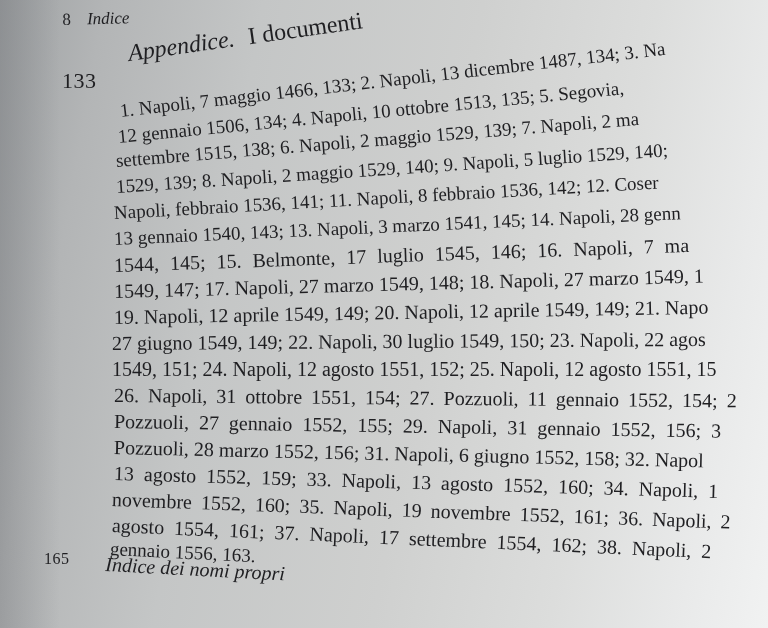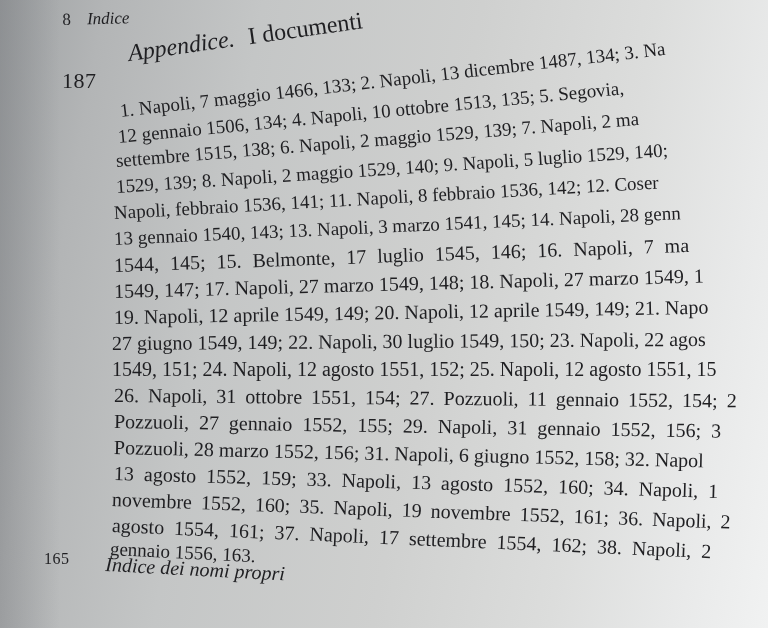--- a/index.html
+++ b/index.html
@@ -79,21 +79,21 @@
 <body>
 
 <div class="page">
   <div class="shadow-left"></div>
 
   <div class="running-head">
     <span class="pnum">8</span>
     <span class="ptitle">Indice</span>
   </div>
 
-  <div class="sec-num appendix-num">187</div>
+  <div class="sec-num appendix-num">133</div>
   <div class="sec-title appendix-title">
     <span class="it">Appendice.</span><span class="sub">I documenti</span>
   </div>
 
   <div class="body-lines">
     <div class="line" style="top:18px; left:0px; font-size:19px; transform:rotate(-6.5deg);">1. Napoli, 7 maggio 1466, 133; 2. Napoli, 13 dicembre 1487, 134; 3. Na</div>
     <div class="line" style="top:44px; left:-2px; font-size:19px; transform:rotate(-5.5deg);">12 gennaio 1506, 134; 4. Napoli, 10 ottobre 1513, 135; 5. Segovia,</div>
     <div class="line" style="top:68px; left:-4px; font-size:19px; transform:rotate(-4.6deg);">settembre 1515, 138; 6. Napoli, 2 maggio 1529, 139; 7. Napoli, 2 ma</div>
     <div class="line" style="top:94px; left:-4px; font-size:19px; transform:rotate(-3.8deg);">1529, 139; 8. Napoli, 2 maggio 1529, 140; 9. Napoli, 5 luglio 1529, 140;</div>
     <div class="line" style="top:120px; left:-6px; font-size:19px; transform:rotate(-3.2deg);">Napoli, febbraio 1536, 141; 11. Napoli, 8 febbraio 1536, 142; 12. Coser</div>

